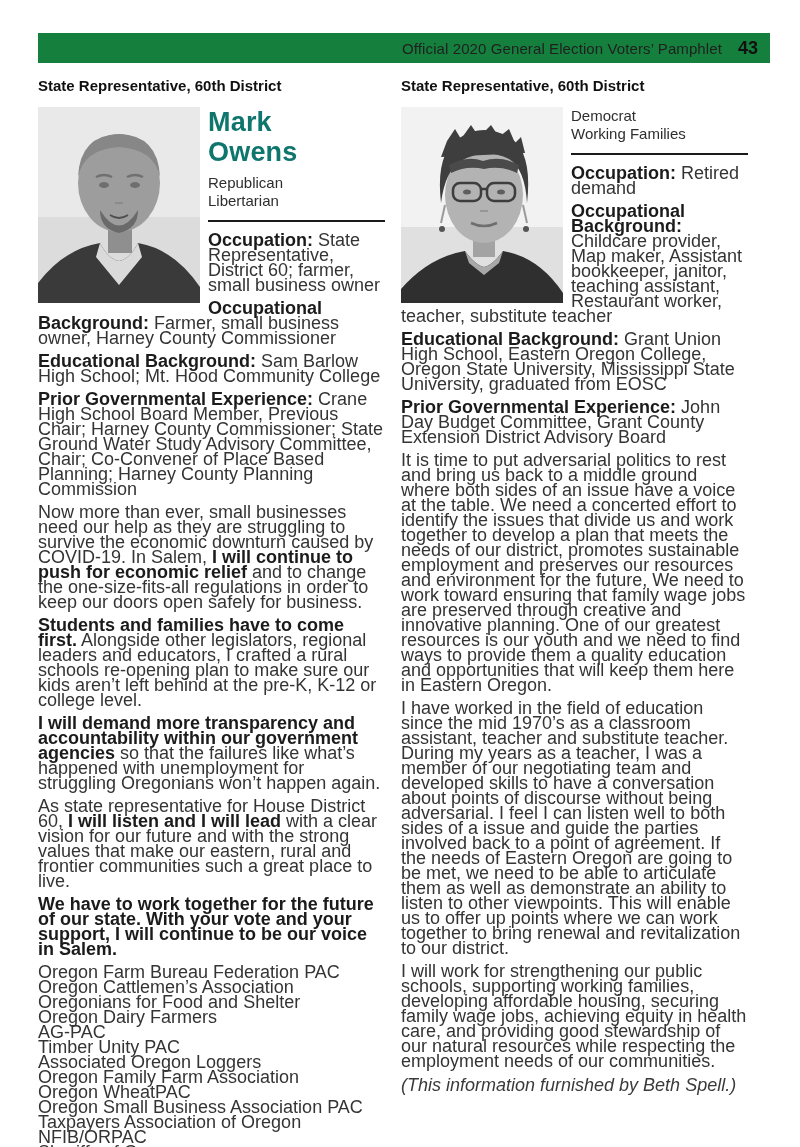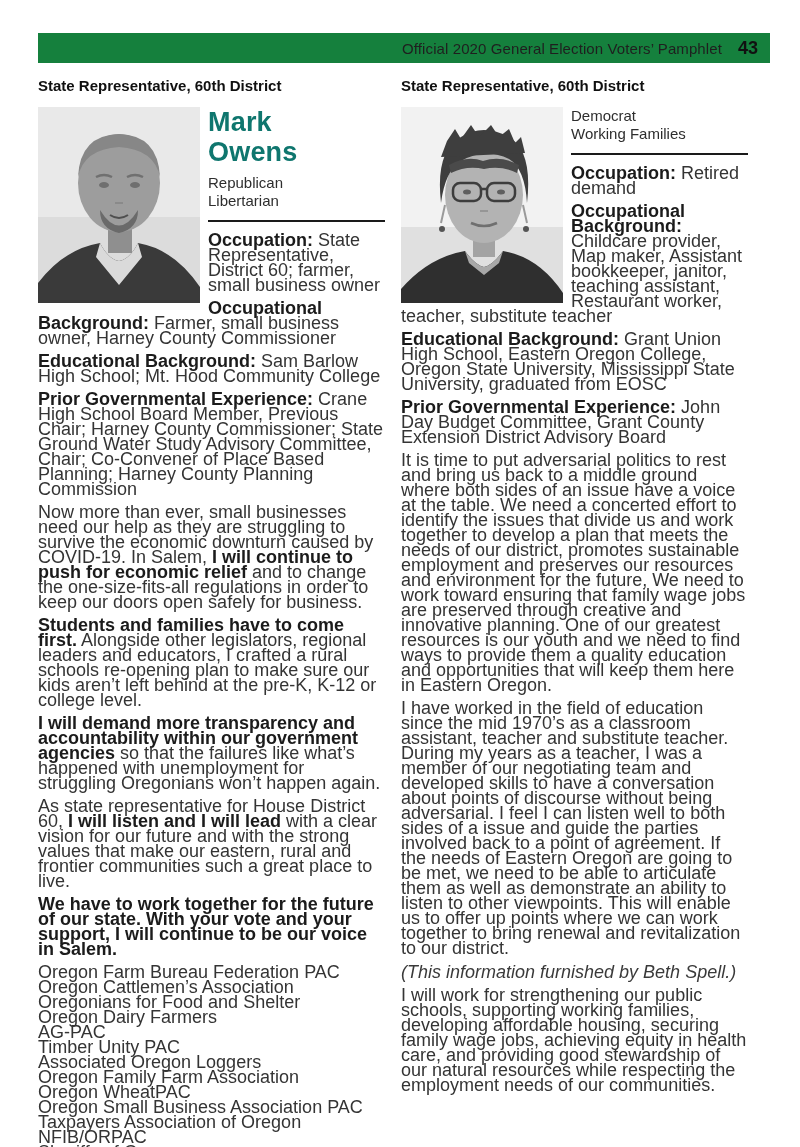--- a/index.html
+++ b/index.html
@@ -134,19 +134,19 @@
       <div class="party">Democrat
 Working Families</div>
       <div class="rule"></div>
 
       <p class="body"><span class="bseg">Occupation:</span><span> Retired demand</span></p>
       <p class="body"><span class="bseg">Occupational Background:</span><span> Childcare provider, Map maker, Assistant bookkeeper, janitor, teaching assistant, Restaurant worker, teacher, substitute teacher</span></p>
       <p class="body"><span class="bseg">Educational Background:</span><span> Grant Union High School, Eastern Oregon College, Oregon State University, Mississippi State University, graduated from EOSC</span></p>
       <p class="body"><span class="bseg">Prior Governmental Experience:</span><span> John Day Budget Committee, Grant County Extension District Advisory Board</span></p>
       <p class="body"><span>It is time to put adversarial politics to rest and bring us back to a middle ground where both sides of an issue have a voice at the table. We need a concerted effort to identify the issues that divide us and work together to develop a plan that meets the needs of our district, promotes sustainable employment and preserves our resources and environment for the future, We need to work toward ensuring that family wage jobs are preserved through creative and innovative planning. One of our greatest resources is our youth and we need to find ways to provide them a quality education and opportunities that will keep them here in Eastern Oregon.</span></p>
       <p class="body"><span>I have worked in the field of education since the mid 1970’s as a classroom assistant, teacher and substitute teacher. During my years as a teacher, I was a member of our negotiating team and developed skills to have a conversation about points of discourse without being adversarial. I feel I can listen well to both sides of a issue and guide the parties involved back to a point of agreement. If the needs of Eastern Oregon are going to be met, we need to be able to articulate them as well as demonstrate an ability to listen to other viewpoints. This will enable us to offer up points where we can work together to bring renewal and revitalization to our district.</span></p>
+      <p class="body"><span>I will work for strengthening our public schools, supporting working families, developing affordable housing, securing family wage jobs, achieving equity in health care, and providing good stewardship of our natural resources while respecting the employment needs of our communities.</span></p>
+
       <p class="body furnished">(This information furnished by Beth Spell.)</p>
-
-      <p class="body"><span>I will work for strengthening our public schools, supporting working families, developing affordable housing, securing family wage jobs, achieving equity in health care, and providing good stewardship of our natural resources while respecting the employment needs of our communities.</span></p>
     </section>
 
   </div>
 </div>
 
 </body></html>

